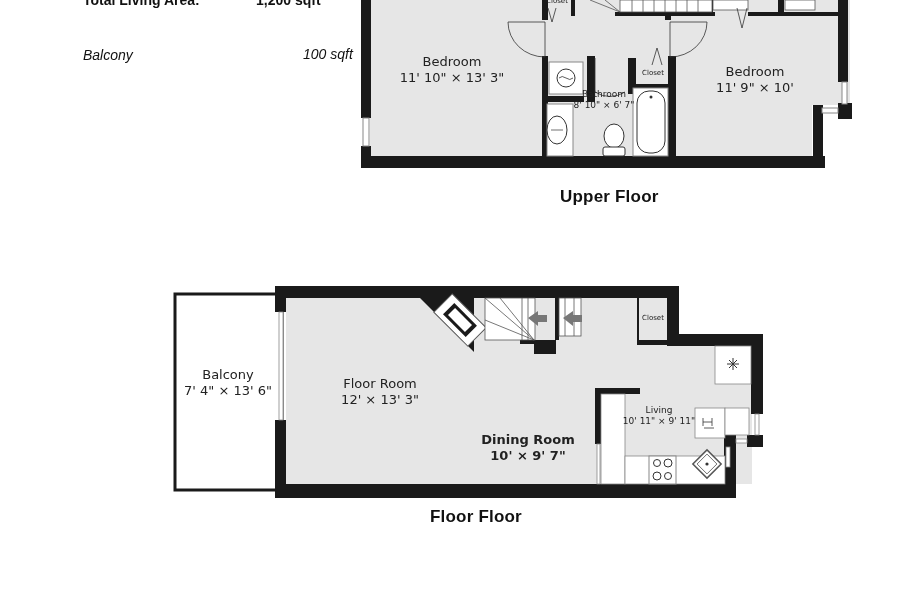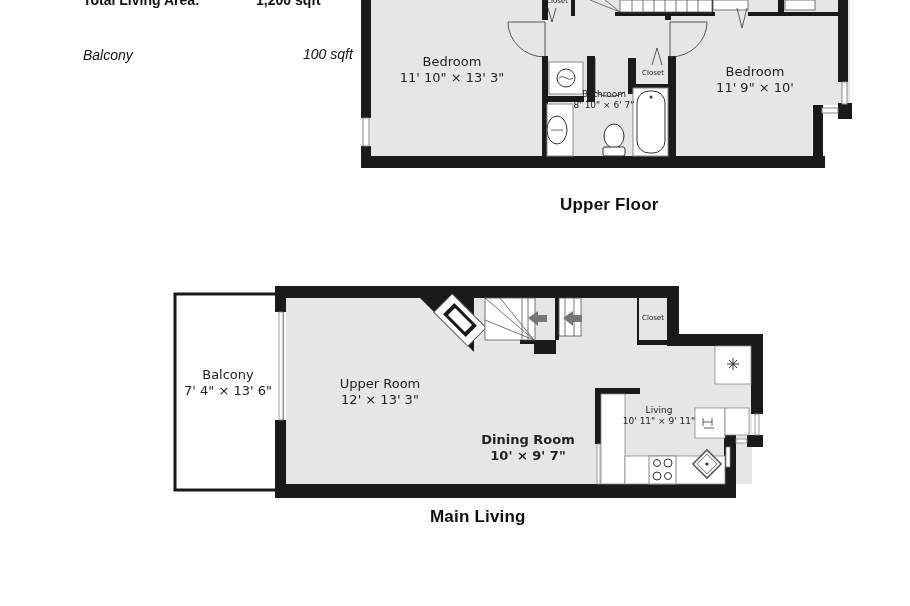--- a/index.html
+++ b/index.html
@@ -118,21 +118,21 @@
 <div class="room-label sm" style="left:604px; top:89px;">
   <span class="n">Bathroom</span>
   <span class="n">8' 10" × 6' 7"</span>
 </div>
 <div class="room-label xs" style="left:557px; top:-3px;">
   <span class="n">Closet</span>
 </div>
 <div class="room-label xs" style="left:653px; top:69px;">
   <span class="n">Closet</span>
 </div>
-<div class="floor-title" style="left:560px; top:187px;margin-top:8px;">Upper Floor</div>
+<div class="floor-title" style="left:560px; top:187px;">Upper Floor</div>
 
 <svg width="910" height="606" viewBox="0 0 910 606">
 
   <g>
     <rect x="175" y="294" width="107" height="196" fill="#ffffff" stroke="#1a1a1a" stroke-width="3"></rect>
   </g>
 
   <g fill="#e6e6e6">
     <rect x="286" y="298" width="390" height="186"></rect>
     <rect x="676" y="344" width="76" height="140"></rect>
@@ -226,27 +226,27 @@
     <path d="M703 418 L703 426 M703 422 L712 422 M712 418 L712 426"></path>
     <line x1="704" y1="428" x2="714" y2="428"></line>
   </g>
 </svg>
 
 <div class="room-label lg" style="left:228px; top:367px;">
   <span class="n">Balcony</span>
   <span class="n">7' 4" × 13' 6"</span>
 </div>
 <div class="room-label lg" style="left:380px; top:376px;">
-  <span class="n">Upper Room</span>
+  <span class="n">Floor Room</span>
   <span class="n">12' × 13' 3"</span>
 </div>
 <div class="room-label lg" style="left:528px; top:432px;font-weight:bold;">
   <span class="n">Dining Room</span>
   <span class="n">10' × 9' 7"</span>
 </div>
 <div class="room-label sm" style="left:659px; top:405px;">
   <span class="n">Living</span>
   <span class="n">10' 11" × 9' 11"</span>
 </div>
 <div class="room-label xs" style="left:653px; top:314px;">
   <span class="n">Closet</span>
 </div>
-<div class="floor-title" style="left:430px; top:507px;">Main Living</div>
+<div class="floor-title" style="left:430px; top:507px;">Floor Floor</div>
 
 </body></html>

